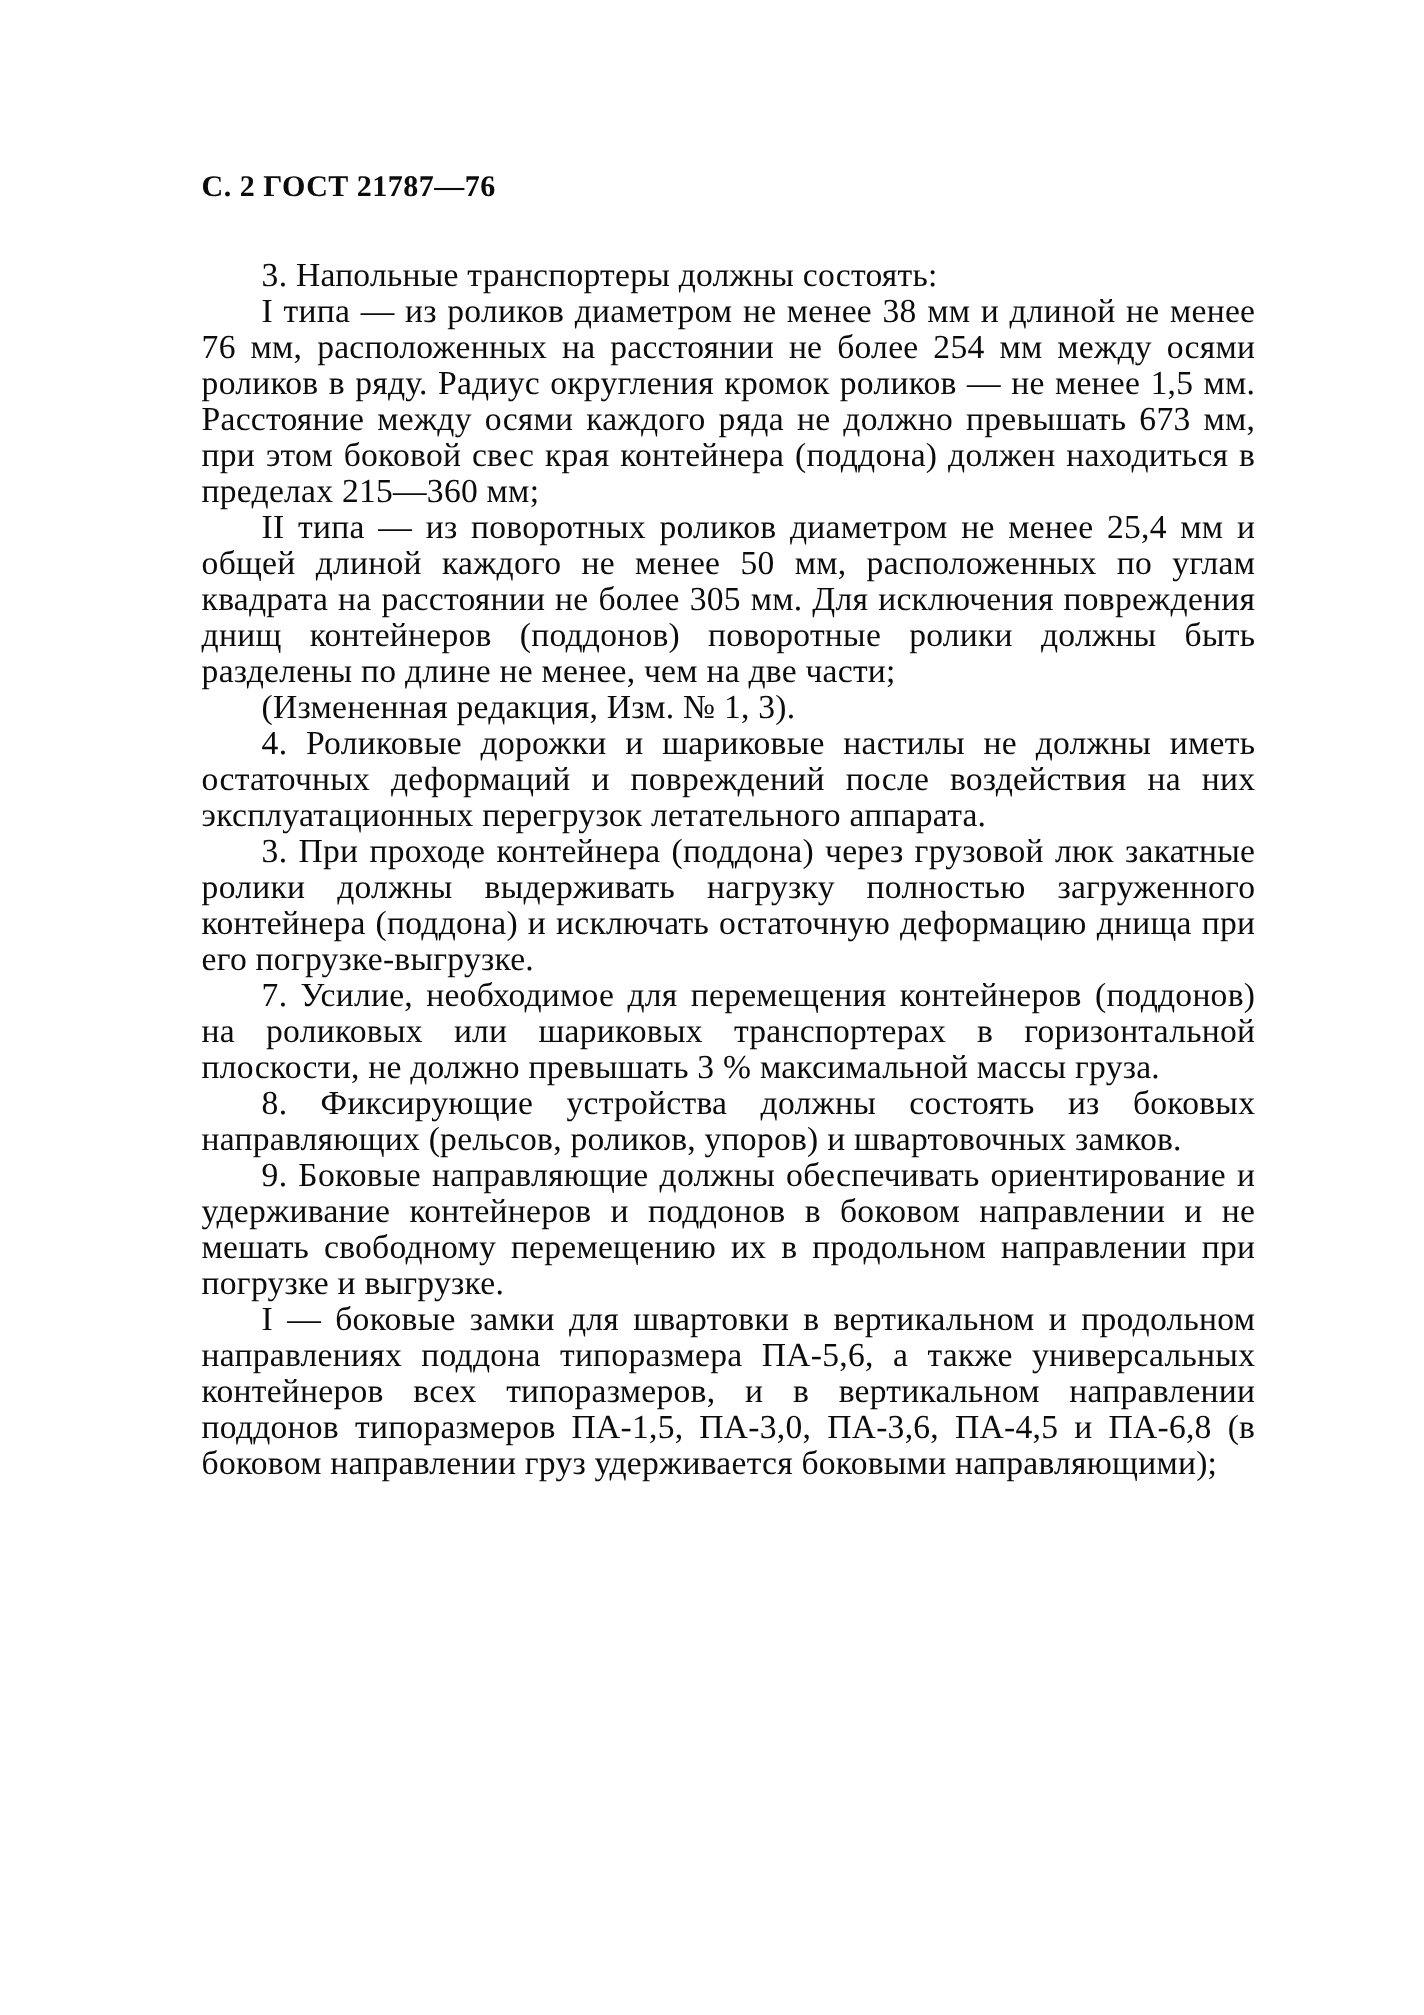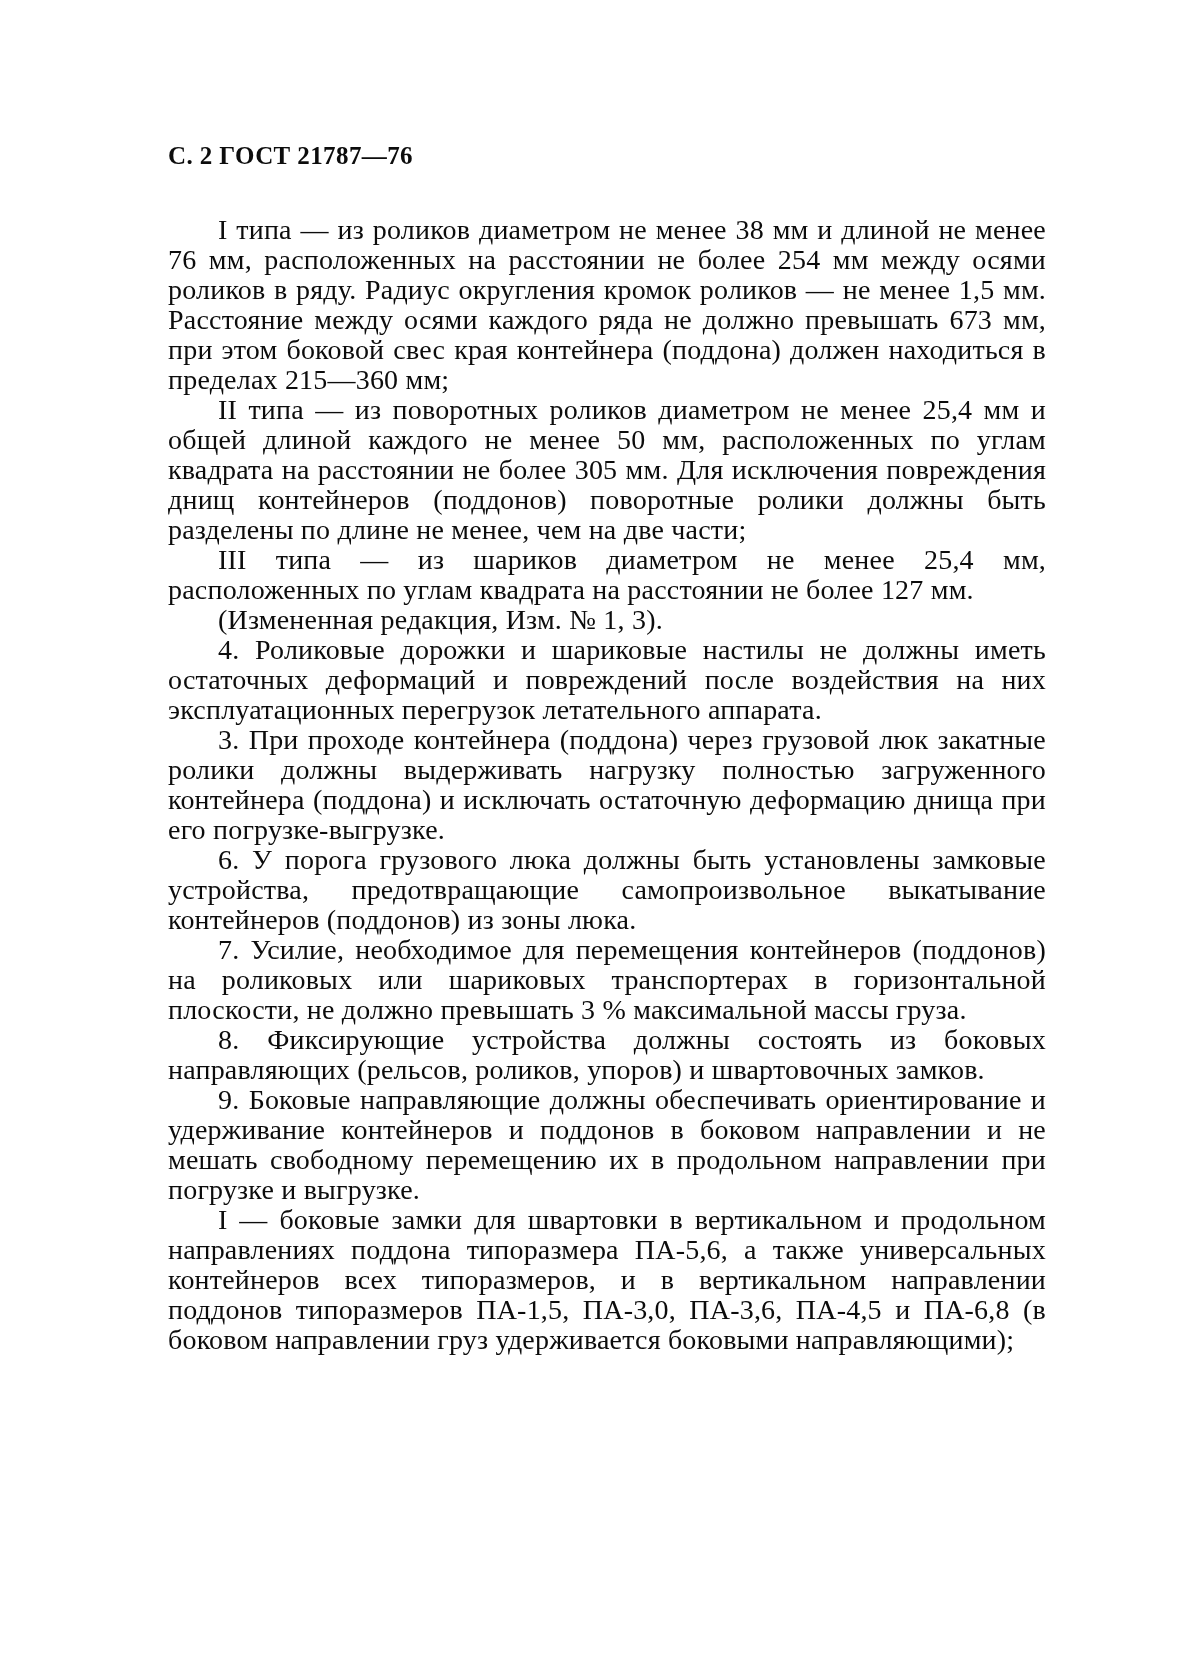--- a/index.html
+++ b/index.html
@@ -43,25 +43,24 @@
   .para.bold {
     font-weight: 400;
   }
 </style>
 </head>
 <body>
 
 <div class="page">
   <div class="page-header">С. 2 ГОСТ 21787—76</div>
   <div class="document-body">
+      <p class="para">3. Напольные транспортеры должны состоять:</p>
       <p class="para">I типа — из роликов диаметром не менее 38 мм и длиной не менее 76 мм, расположенных на расстоянии не более 254 мм между осями роликов в ряду. Радиус округления кромок роликов — не менее 1,5 мм. Расстояние между осями каждого ряда не должно превышать 673 мм, при этом боковой свес края контейнера (поддона) должен находиться в пределах 215—360 мм;</p>
       <p class="para">II типа — из поворотных роликов диаметром не менее 25,4 мм и общей длиной каждого не менее 50 мм, расположенных по углам квадрата на расстоянии не более 305 мм. Для исключения повреждения днищ контейнеров (поддонов) поворотные ролики должны быть разделены по длине не менее, чем на две части;</p>
-      <p class="para">III типа — из шариков диаметром не менее 25,4 мм, расположенных по углам квадрата на расстоянии не более 127 мм.</p>
       <p class="para bold">(Измененная редакция, Изм. № 1, 3).</p>
       <p class="para">4. Роликовые дорожки и шариковые настилы не должны иметь остаточных деформаций и повреждений после воздействия на них эксплуатационных перегрузок летательного аппарата.</p>
       <p class="para">3. При проходе контейнера (поддона) через грузовой люк закатные ролики должны выдерживать нагрузку полностью загруженного контейнера (поддона) и исключать остаточную деформацию днища при его погрузке-выгрузке.</p>
-      <p class="para">6. У порога грузового люка должны быть установлены замковые устройства, предотвращающие самопроизвольное выкатывание контейнеров (поддонов) из зоны люка.</p>
       <p class="para">7. Усилие, необходимое для перемещения контейнеров (поддонов) на роликовых или шариковых транспортерах в горизонтальной плоскости, не должно превышать 3 % максимальной массы груза.</p>
       <p class="para">8. Фиксирующие устройства должны состоять из боковых направляющих (рельсов, роликов, упоров) и швартовочных замков.</p>
       <p class="para">9. Боковые направляющие должны обеспечивать ориентирование и удерживание контейнеров и поддонов в боковом направлении и не мешать свободному перемещению их в продольном направлении при погрузке и выгрузке.</p>
       <p class="para">I — боковые замки для швартовки в вертикальном и продольном направлениях поддона типоразмера ПА-5,6, а также универсальных контейнеров всех типоразмеров, и в вертикальном направлении поддонов типоразмеров ПА-1,5, ПА-3,0, ПА-3,6, ПА-4,5 и ПА-6,8 (в боковом направлении груз удерживается боковыми направляющими);</p>
     </div>
 </div>
 
 </body></html>

